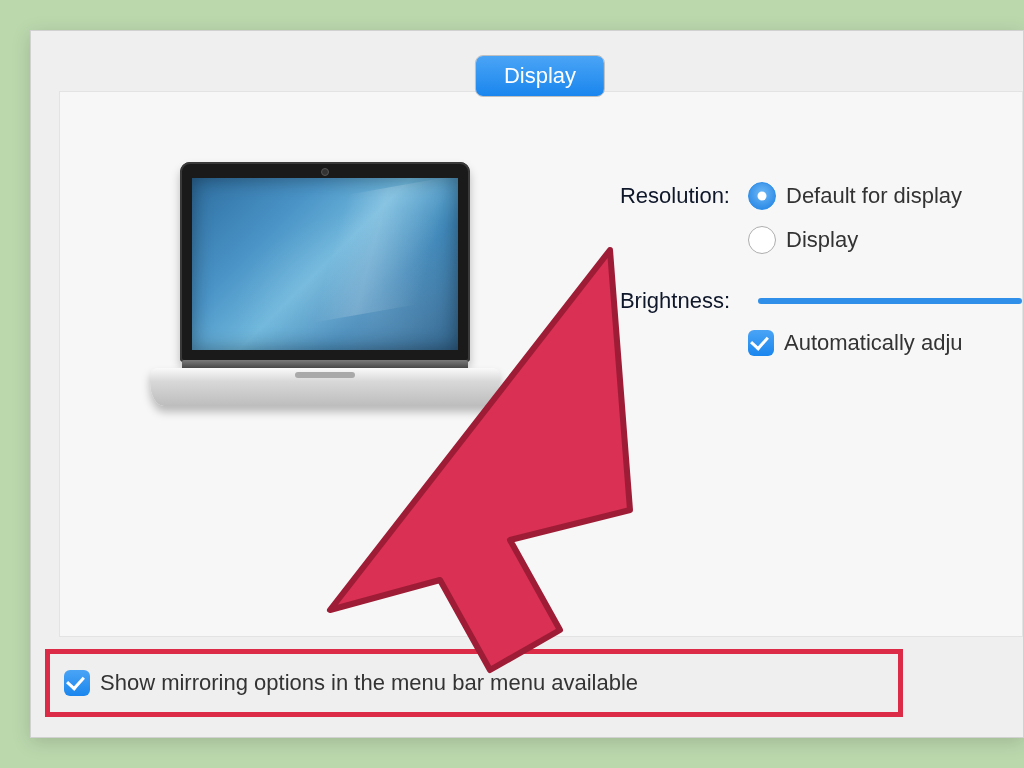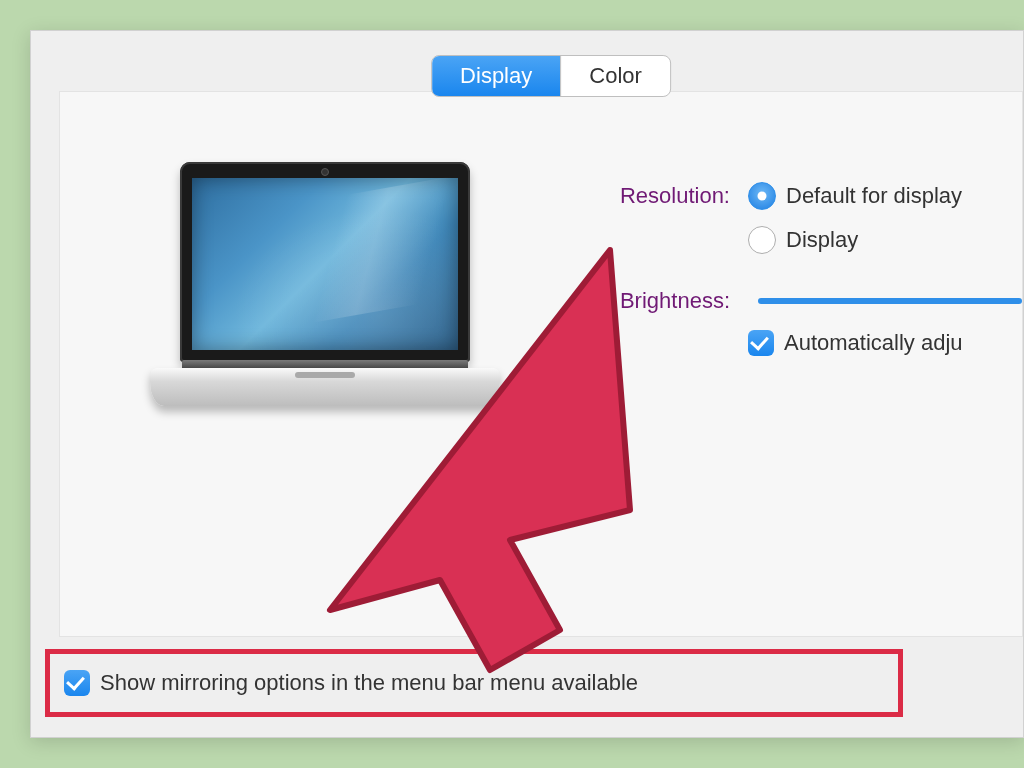--- a/index.html
+++ b/index.html
@@ -167,21 +167,21 @@
   }
   .row {
     display: flex;
     align-items: center;
     margin-bottom: 16px;
   }
   .row .label {
     width: 170px;
     text-align: right;
     padding-right: 18px;
-    color: #701a75;
+    color: #0f172a;
   }
   .row .control { flex: 1; display: flex; align-items: center; }
 
   .radio {
     width: 26px;
     height: 26px;
     border-radius: 50%;
     border: 1px solid #aeaeae;
     background: #fff;
     margin-right: 10px;
@@ -255,21 +255,20 @@
 </style>
 </head>
 <body>
 
 <div class="stage">
 
   <div class="pref-window">
 
     <div class="tabs">
       <div class="tab active">Display</div>
-      <div class="tab">Color</div>
     </div>
 
     <div class="pref-body">
 
       <div class="laptop">
         <div class="laptop-lid">
           <div class="laptop-cam"></div>
           <div class="laptop-screen"></div>
         </div>
         <div class="laptop-hinge"></div>

